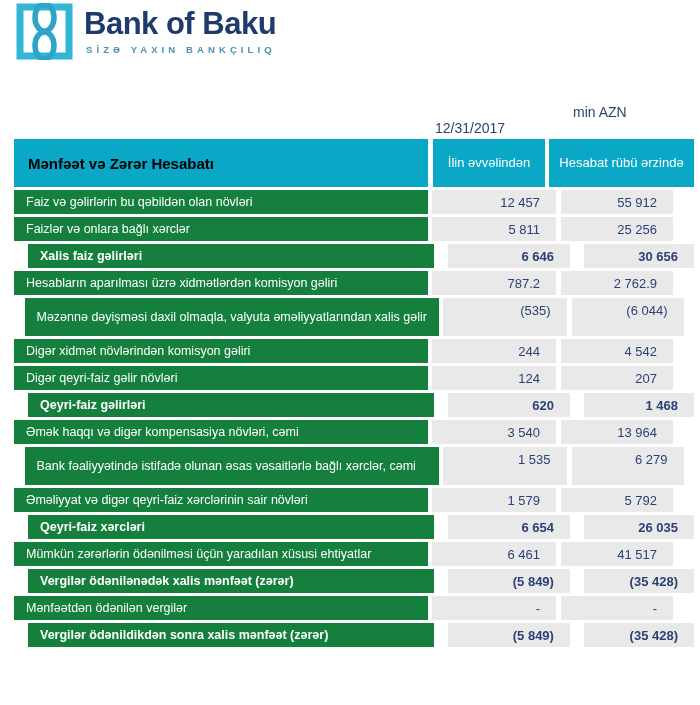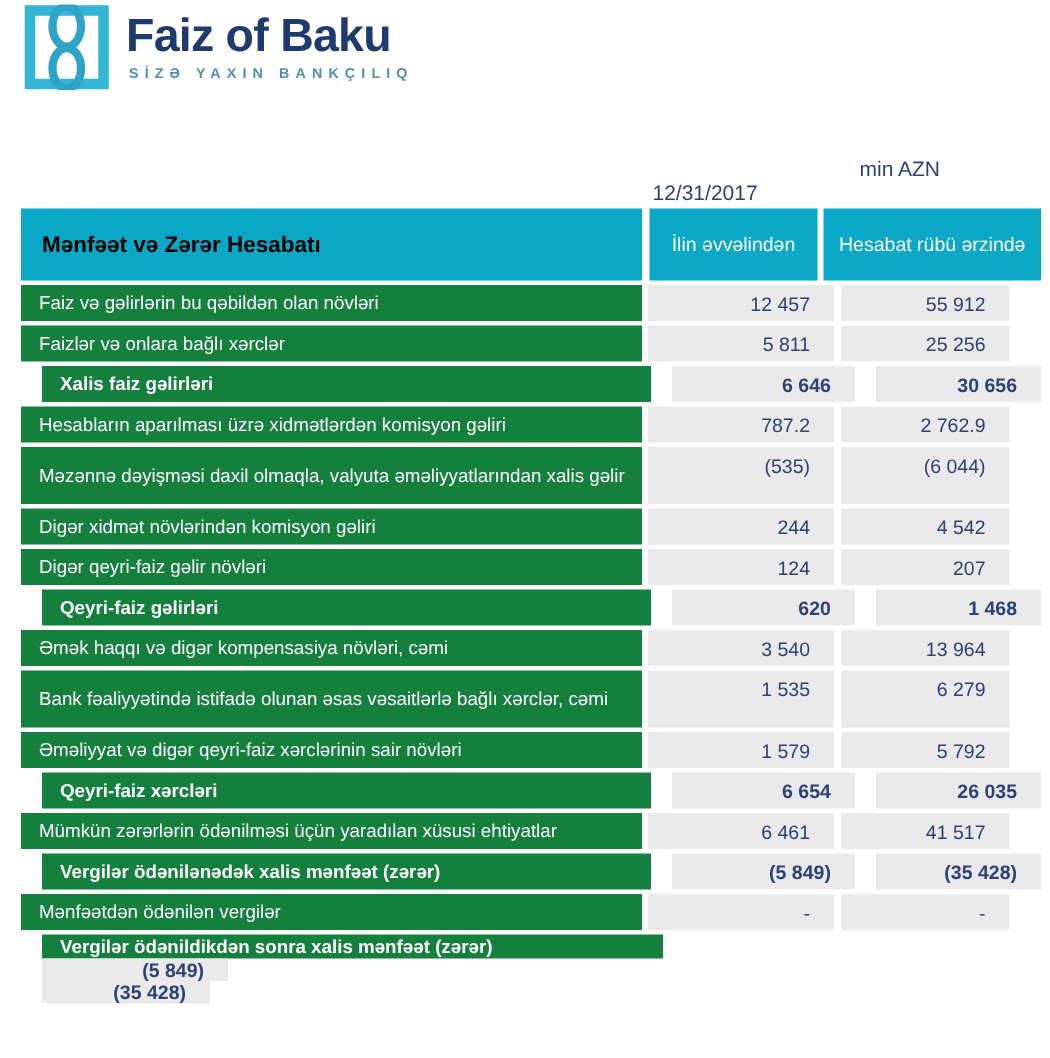--- a/index.html
+++ b/index.html
@@ -31,22 +31,22 @@
     font-size:15px;font-weight:bold;display:flex;align-items:center;padding-left:14px;
   }
   .h-col{
     background:#0aa8c6;color:#ffffff;font-size:13px;line-height:1.25;
     display:flex;align-items:center;justify-content:center;text-align:center;
     box-sizing:border-box;padding:0 6px;
   }
   .h-col1{width:145px;margin-left:4px;}
   .h-col2{width:112px;margin-left:5px;}
   .t-row{display:flex;height:24px;margin-bottom:3px;}
-  .t-row.tall{height:38px;}
-  .t-row:last-child{margin-bottom:0;flex-direction:column;}
+  .t-row.tall{height:38px;justify-content:center;}
+  .t-row:last-child{margin-bottom:0;}
   .c-label{
     width:414px;box-sizing:border-box;background:#15803d;color:#ffffff;
     font-size:12.5px;line-height:1.3;display:flex;align-items:center;
     padding:0 10px 0 12px;
   }
   .c-val{
     box-sizing:border-box;background:#e9e9e9;color:#2c4176;font-size:13px;
     display:flex;align-items:center;justify-content:flex-end;padding-right:16px;
   }
   .c-v1{width:124px;margin-left:4px;}
@@ -55,21 +55,21 @@
   .t-row.tall .c-val{align-items:flex-start;padding-top:5px;}
 </style>
 </head>
 <body>
 
 <svg class="brand-mark" viewBox="0 0 57 57" xmlns="http://www.w3.org/2000/svg">
   <rect x="4" y="4" width="49" height="49" fill="none" stroke="#33b6d3" stroke-width="7"></rect>
   <ellipse cx="28.5" cy="14.5" rx="9.5" ry="13.5" fill="none" stroke="#2da4c8" stroke-width="5.5"></ellipse>
   <ellipse cx="28.5" cy="42.5" rx="9.5" ry="13.5" fill="none" stroke="#2da4c8" stroke-width="5.5"></ellipse>
 </svg>
-<div class="brand-name">Faiz of Baku</div>
+<div class="brand-name">Bank of Baku</div>
 <div class="brand-tagline">SİZƏ YAXIN BANKÇILIQ</div>
 
 <span class="meta-date">12/31/2017</span>
 <span class="meta-unit">min AZN</span>
 
 <div class="pl-table">
   <div class="t-header">
     <div class="h-label">Mənfəət və Zərər Hesabatı</div>
     <div class="h-col h-col2">İlin əvvəlindən</div>
     <div class="h-col h-col1">Hesabat rübü ərzində</div>

